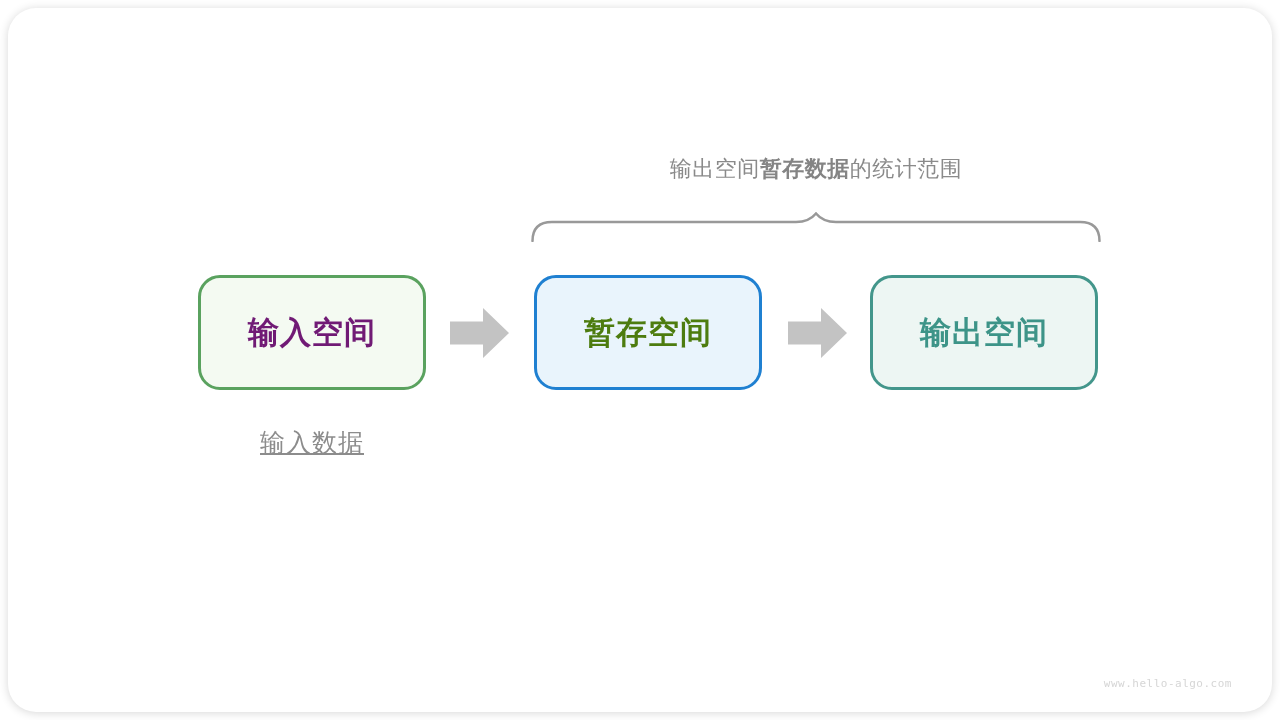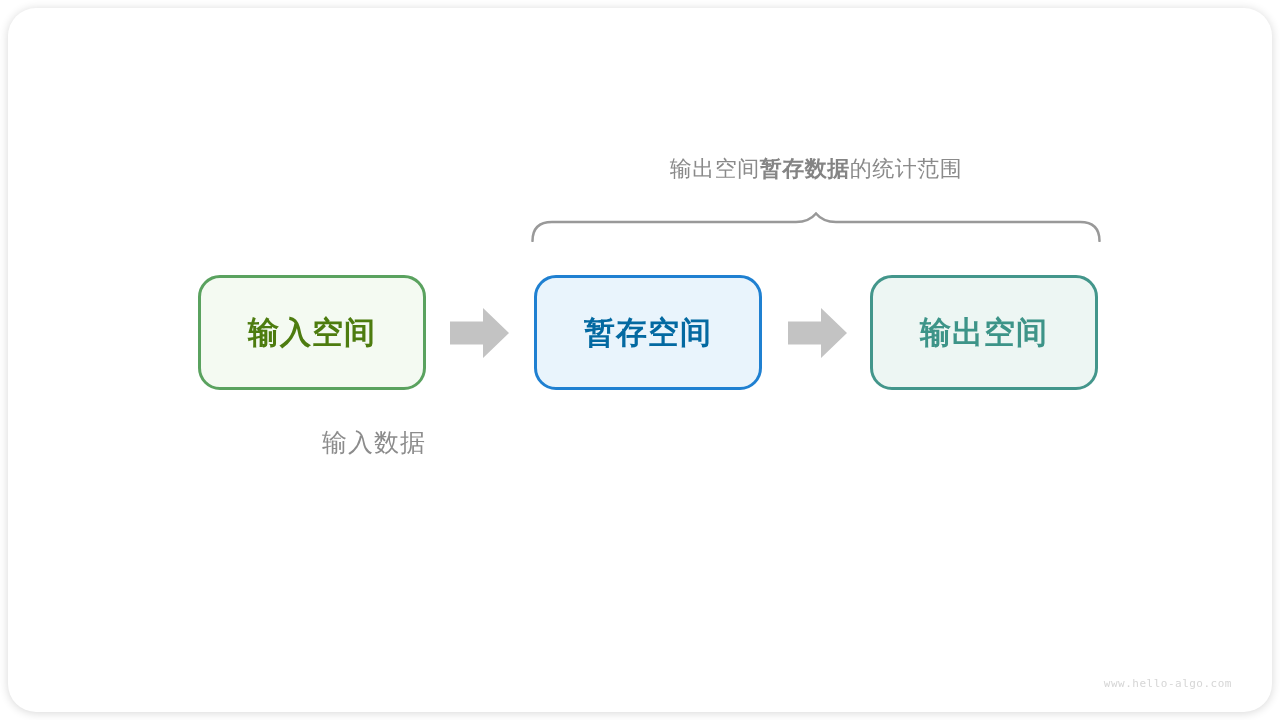--- a/index.html
+++ b/index.html
@@ -58,25 +58,26 @@
     position: absolute;
     top: 300px;
     width: 59px; height: 50px;
   }
   .arrow-1 { left: 442px; }
   .arrow-2 { left: 780px; }
   .sublabel {
     position: absolute;
     top: 410px;
     width: 228px;
-    text-align: right;
+    text-align: center;
     font-size: 25px;
     line-height: 48px;
     color: #8c8c8c;
     letter-spacing: 1px;
+    text-decoration: underline;
   }
   .sub-input  { left: 190px; }
   .sub-temp   { left: 526px; width: 227px; }
   .sub-output { left: 862px; }
   .watermark {
     position: absolute;
     right: 40px;
     bottom: 22px;
     font-family: "DejaVu Sans Mono", "Liberation Mono", monospace;
     font-size: 11px;
@@ -91,29 +92,29 @@
   <div class="card">
 
     <div class="annotation">
       <span>输出空间</span><b>暂存数据</b><span>的统计范围</span>
     </div>
 
     <svg class="brace" viewBox="0 0 570 30">
       <path d="M 1.5 29 Q 1.5 10 21 10 L 265 10 Q 278 10 285 1.5 Q 292 10 305 10 L 549 10 Q 568.5 10 568.5 29" fill="none" stroke="#999999" stroke-width="2.5" stroke-linecap="round"></path>
     </svg>
 
-    <div class="box box-input" style="border-color: rgb(90, 162, 95); background: rgb(244, 250, 242); color: #4d7c0f;">
+    <div class="box box-input" style="border-color: rgb(90, 162, 95); background: rgb(244, 250, 242); color: #701a75;">
       <span>输入空间</span>
     </div>
 
     <svg class="arrow arrow-1" viewBox="0 0 59 50">
       <polygon points="0,13.5 33,13.5 33,0 59,25 33,50 33,36.5 0,36.5" fill="#c3c3c3"></polygon>
     </svg>
 
-    <div class="box box-temp" style="border-color: rgb(31, 128, 209); background: rgb(233, 244, 252); color: #0369a1;">
+    <div class="box box-temp" style="border-color: rgb(31, 128, 209); background: rgb(233, 244, 252); color: #4d7c0f;">
       <span>暂存空间</span>
     </div>
 
     <svg class="arrow arrow-2" viewBox="0 0 59 50">
       <polygon points="0,13.5 33,13.5 33,0 59,25 33,50 33,36.5 0,36.5" fill="#c3c3c3"></polygon>
     </svg>
 
     <div class="box box-output" style="border-color: rgb(67, 150, 139); background: rgb(237, 246, 243); color: rgb(61, 148, 136);">
       <span>输出空间</span>
     </div>

